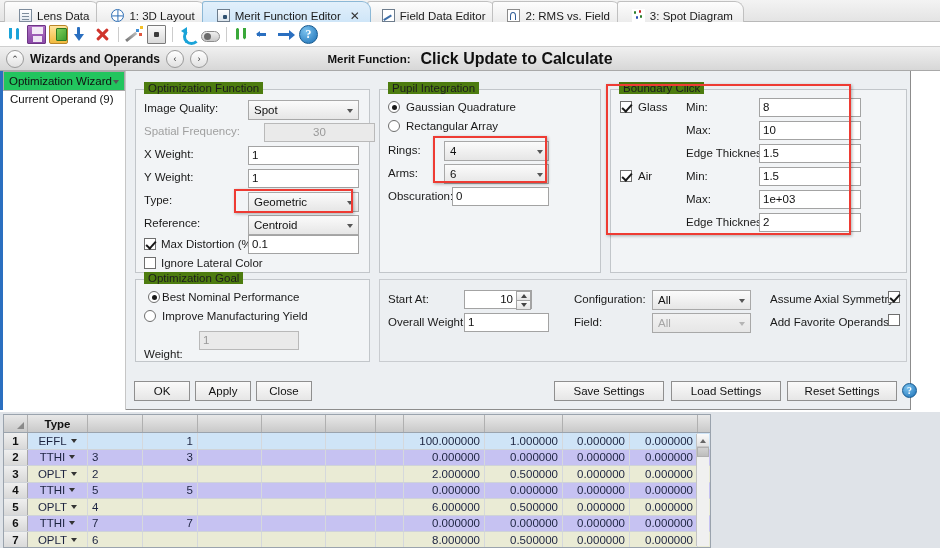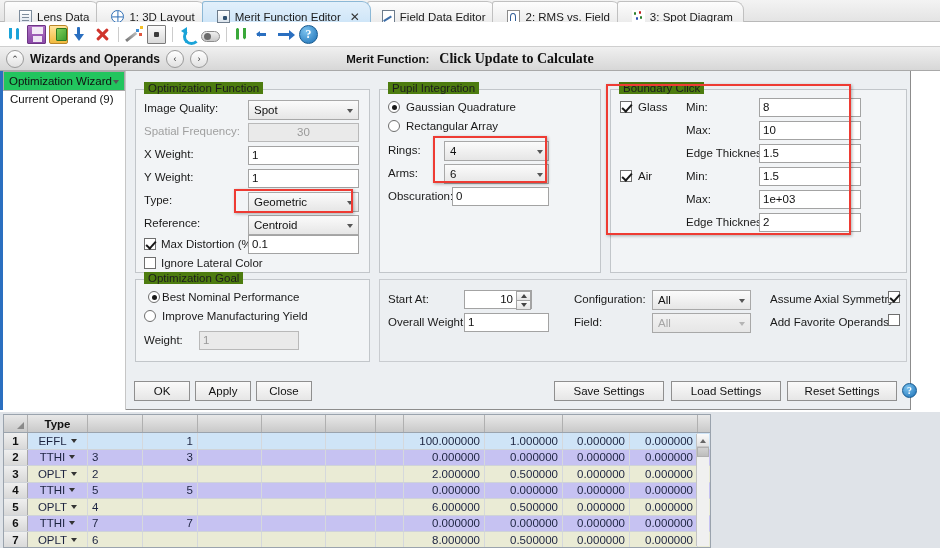--- a/index.html
+++ b/index.html
@@ -15,21 +15,21 @@
   #app { position: relative; width: 940px; height: 548px; }
 
   
   .tabbar {
     position: absolute; left: 0; top: 0; width: 940px; height: 22px;
     background: linear-gradient(to bottom, #f3f3f3 0%, #e4e4e4 100%);
     border-bottom: 1px solid #b9b9b9;
   }
   .tabs { display: flex; align-items: flex-end; height: 22px; padding-left: 4px; }
   .tab {
-    position: relative; display: flex; align-items: center; gap: 5px;
+    position: relative; display: flex; align-items: flex-end; gap: 5px;
     height: 21px; padding: 9px 10px 0 14px;
     background: linear-gradient(to bottom, #fdfdfd 0%, #ececec 100%);
     border: 1px solid #c0c0c0; border-bottom: none;
     border-radius: 3px 9px 0 0;
     margin-right: -4px;
     font-size: 11.5px; color: #1a1a1a; white-space: nowrap;
     cursor: default;
   }
   .tab.active {
     background: linear-gradient(to bottom, #e2f0fb 0%, #cfe6f8 100%);
@@ -144,21 +144,21 @@
   .rndbtn {
     width: 18px; height: 18px; border-radius: 50%;
     background: linear-gradient(to bottom,#ffffff,#e1e1e1);
     border: 1px solid #9a9a9a; display:flex; align-items:center; justify-content:center;
     font-size: 9px; color:#333; cursor: pointer; flex:none;
   }
   .wiztitle { font-weight: bold; font-size: 12px; color: #111; }
   .mfline { position:absolute; left: 0; top:0; width: 940px; height:24px;
     display:flex; align-items:center; justify-content:center; pointer-events:none; }
   .mflabel { font-weight: bold; font-size: 11.5px; color:#111; margin-right: 10px; }
-  .mfvalue { font-weight: bold; font-size: 14px; color:#111;font-family:Liberation Serif, serif; }
+  .mfvalue { font-weight: bold; font-size: 16px; color:#111; }
 
   
   .mainwrap {
     position: absolute; left: 0; top: 71px; width: 911px; height: 339px;
     background: #eceff2; border: 1px solid #8c8c8c; border-top:none; border-left:none;
   }
   .sidelist {
     position: absolute; left: 0; top: 0; width: 126px; height: 339px;
     background: #ffffff; border-right: 1px solid #c6c6c6;
     border-left: 3px solid #2a6fc0;
@@ -362,21 +362,21 @@
         <div class="row" style="left:8px; top:12px;">
           <span class="lbl" style="width:104px;">Image Quality:</span>
         </div>
         <div class="sel" style="position:absolute; left:112px; top:10px; width:111px;">
           <span>Spot</span>
         </div>
 
         <div class="row" style="left:8px; top:35px;">
           <span class="lbl dim" style="width:104px;">Spatial Frequency:</span>
         </div>
-        <div class="inp dis" style="position:absolute; left:112px; top:33px; width:111px;padding-left:48px;">
+        <div class="inp dis" style="position:absolute; left:128px; top:33px; width:111px;padding-left:48px;">
           <span>30</span>
         </div>
 
         <div class="row" style="left:8px; top:58px;">
           <span class="lbl" style="width:104px;">X Weight:</span>
         </div>
         <div class="inp" style="position:absolute; left:112px; top:56px; width:111px;">
           <span>1</span>
         </div>
 
@@ -507,21 +507,21 @@
         <span class="glabel">Optimization Goal</span>
 
         <div class="row" style="left:12px; top:11px; gap:2px;">
           <span class="rd on"></span>
           <span class="lbl">Best Nominal Performance</span>
         </div>
         <div class="row" style="left:8px; top:30px; gap:6px;">
           <span class="rd"></span>
           <span class="lbl">Improve Manufacturing Yield</span>
         </div>
-        <div class="row" style="left:8px; top:54px;">
+        <div class="row" style="left:8px; top:68px;">
           <span class="lbl">Weight:</span>
         </div>
         <div class="inp dis" style="position:absolute; left:63px; top:51px; width:100px;">
           <span>1</span>
         </div>
       </div>
 
       <div class="grp plain" style="left:253px; top:208px; width:528px; height:83px; border-color:#c9ccd0;">
 
         <div class="row" style="left:8px; top:13px;">

